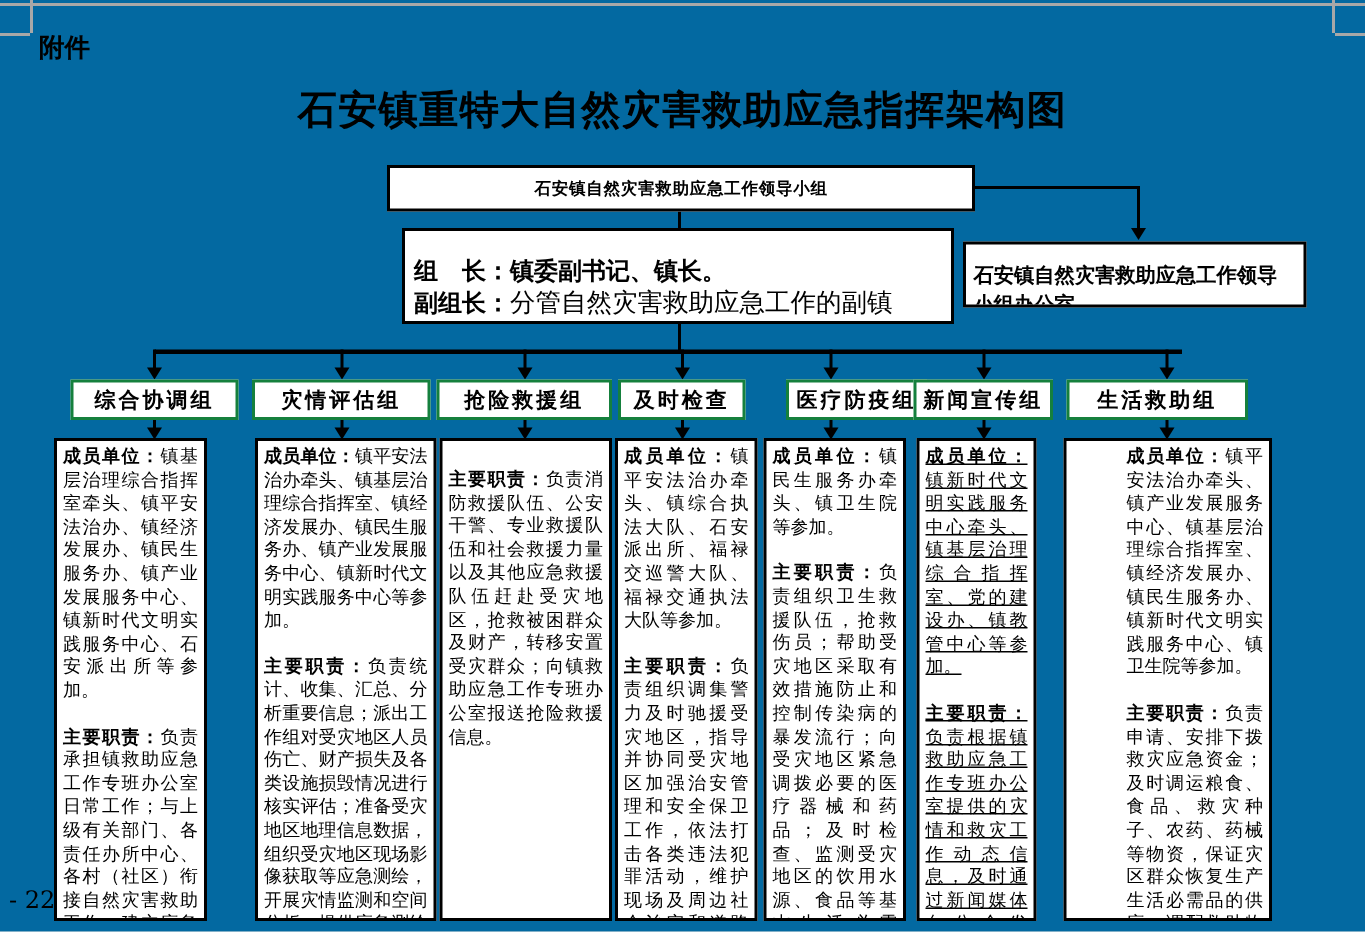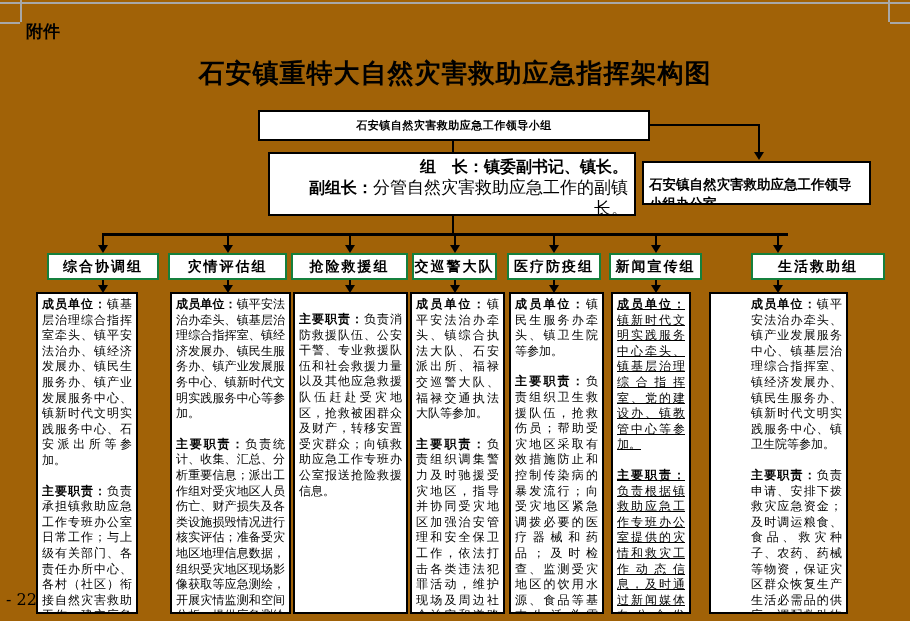--- a/index.html
+++ b/index.html
@@ -1,29 +1,29 @@
 <!DOCTYPE html>
 <html><head>
 <meta charset="utf-8">
 <style>
   html,body{margin:0;padding:0;background:#e8e8e8;}
-  #stage{position:relative;width:910px;height:621px;background:#a16207;overflow:hidden;
+  #stage{position:relative;width:910px;height:621px;background:#0369a1;overflow:hidden;
          font-family:"DejaVu Sans","Liberation Sans",sans-serif;color:#000;}
   .abs{position:absolute;}
   .line{position:absolute;background:#000;}
   .gray{position:absolute;background:#a8a8a8;}
   .tri{position:absolute;width:0;height:0;border-left:5px solid transparent;
        border-right:5px solid transparent;border-top:8px solid #000;}
   #attach{left:26px;top:20px;font-size:17px;font-weight:bold;}
   #title{left:0;top:56px;width:910px;text-align:center;font-size:26px;font-weight:bold;letter-spacing:1px;}
   .box{position:absolute;border:2px solid #000;background:#fff;box-sizing:border-box;}
   #topbox{left:258px;top:110px;width:392px;height:31px;display:flex;align-items:center;
           justify-content:center;font-size:11px;font-weight:bold;letter-spacing:.5px;}
-  #leaderbox{left:268px;top:152px;width:368px;height:64px;padding:2px 6px;overflow:hidden;
-             font-size:16px;line-height:21px;text-align:right;}
+  #leaderbox{left:268px;top:152px;width:368px;height:64px;padding:16px 6px;overflow:hidden;
+             font-size:16px;line-height:21px;}
   #leaderbox .lbl{font-weight:bold;}
   #leaderbox .serif{font-family:"DejaVu Serif","Liberation Serif",serif;font-size:17px;}
   #officebox{left:642px;top:161px;width:229px;height:44px;padding:12px 5px;overflow:hidden;
              font-size:13.5px;font-weight:bold;line-height:19px;}
   .ghead{position:absolute;top:253px;height:27px;border:2px solid #15803d;background:#fff;
          box-sizing:border-box;display:flex;align-items:center;justify-content:center;
          font-size:14px;font-weight:bold;letter-spacing:2px;}
   .gdet{position:absolute;top:292px;height:322px;border:2px solid #000;background:#fff;
         box-sizing:border-box;padding:3px 4px;overflow:hidden;
         font-family:"DejaVu Serif","Liberation Serif",serif;font-size:12px;line-height:1.3;
@@ -91,24 +91,24 @@
   <div class="line" style="left:553px;top:280px;width:2px;height:6px;"></div>
     <div class="tri" style="left:549px;top:285px;"></div>
   <div class="line" style="left:655px;top:280px;width:2px;height:6px;"></div>
     <div class="tri" style="left:651px;top:285px;"></div>
   <div class="line" style="left:777px;top:280px;width:2px;height:6px;"></div>
     <div class="tri" style="left:773px;top:285px;"></div>
 
   <div class="ghead" style="left:47px;width:112px;">综合协调组</div>
   <div class="ghead" style="left:168px;width:119px;">灾情评估组</div>
   <div class="ghead" style="left:291px;width:117px;">抢险救援组</div>
-  <div class="ghead" style="left:412px;width:85px;">交巡警大队</div>
-  <div class="ghead" style="left:507px;width:94px;">医疗防疫组</div>
+  <div class="ghead" style="left:412px;width:85px;">及时检查</div>
+  <div class="ghead" style="left:524px;width:94px;">医疗防疫组</div>
   <div class="ghead" style="left:609px;width:93px;">新闻宣传组</div>
-  <div class="ghead" style="left:751px;width:134px;">生活救助组</div>
+  <div class="ghead" style="left:711px;width:121px;">生活救助组</div>
 
   <div class="gdet" style="left:36px;width:102px;">
     <div><b>成员单位：</b><span>镇基层治理综合指挥室牵头、镇平安法治办、镇经济发展办、镇民生服务办、镇产业发展服务中心、镇新时代文明实践服务中心、石安派出所等参加。</span></div>
     <div class="sp"></div>
     <div><b>主要职责：</b><span>负责承担镇救助应急工作专班办公室日常工作；与上级有关部门、各责任办所中心、各村（社区）衔接自然灾害救助工作；建立应急响应期间工作机制；统筹协调各工作组工作；汇总上报灾情、救灾措施及工作动态。</span></div>
   </div>
   <div class="gdet" style="left:170px;width:121px;">
     <div><b>成员单位：</b><span>镇平安法治办牵头、镇基层治理综合指挥室、镇经济发展办、镇民生服务办、镇产业发展服务中心、镇新时代文明实践服务中心等参加。</span></div>
     <div class="sp"></div>
     <div><b>主要职责：</b><span>负责统计、收集、汇总、分析重要信息；派出工作组对受灾地区人员伤亡、财产损失及各类设施损毁情况进行核实评估；准备受灾地区地理信息数据，组织受灾地区现场影像获取等应急测绘，开展灾情监测和空间分析，提供应急测绘保障服务；向镇救助应急工作专班办公室报送灾情、救灾信息。</span></div>

